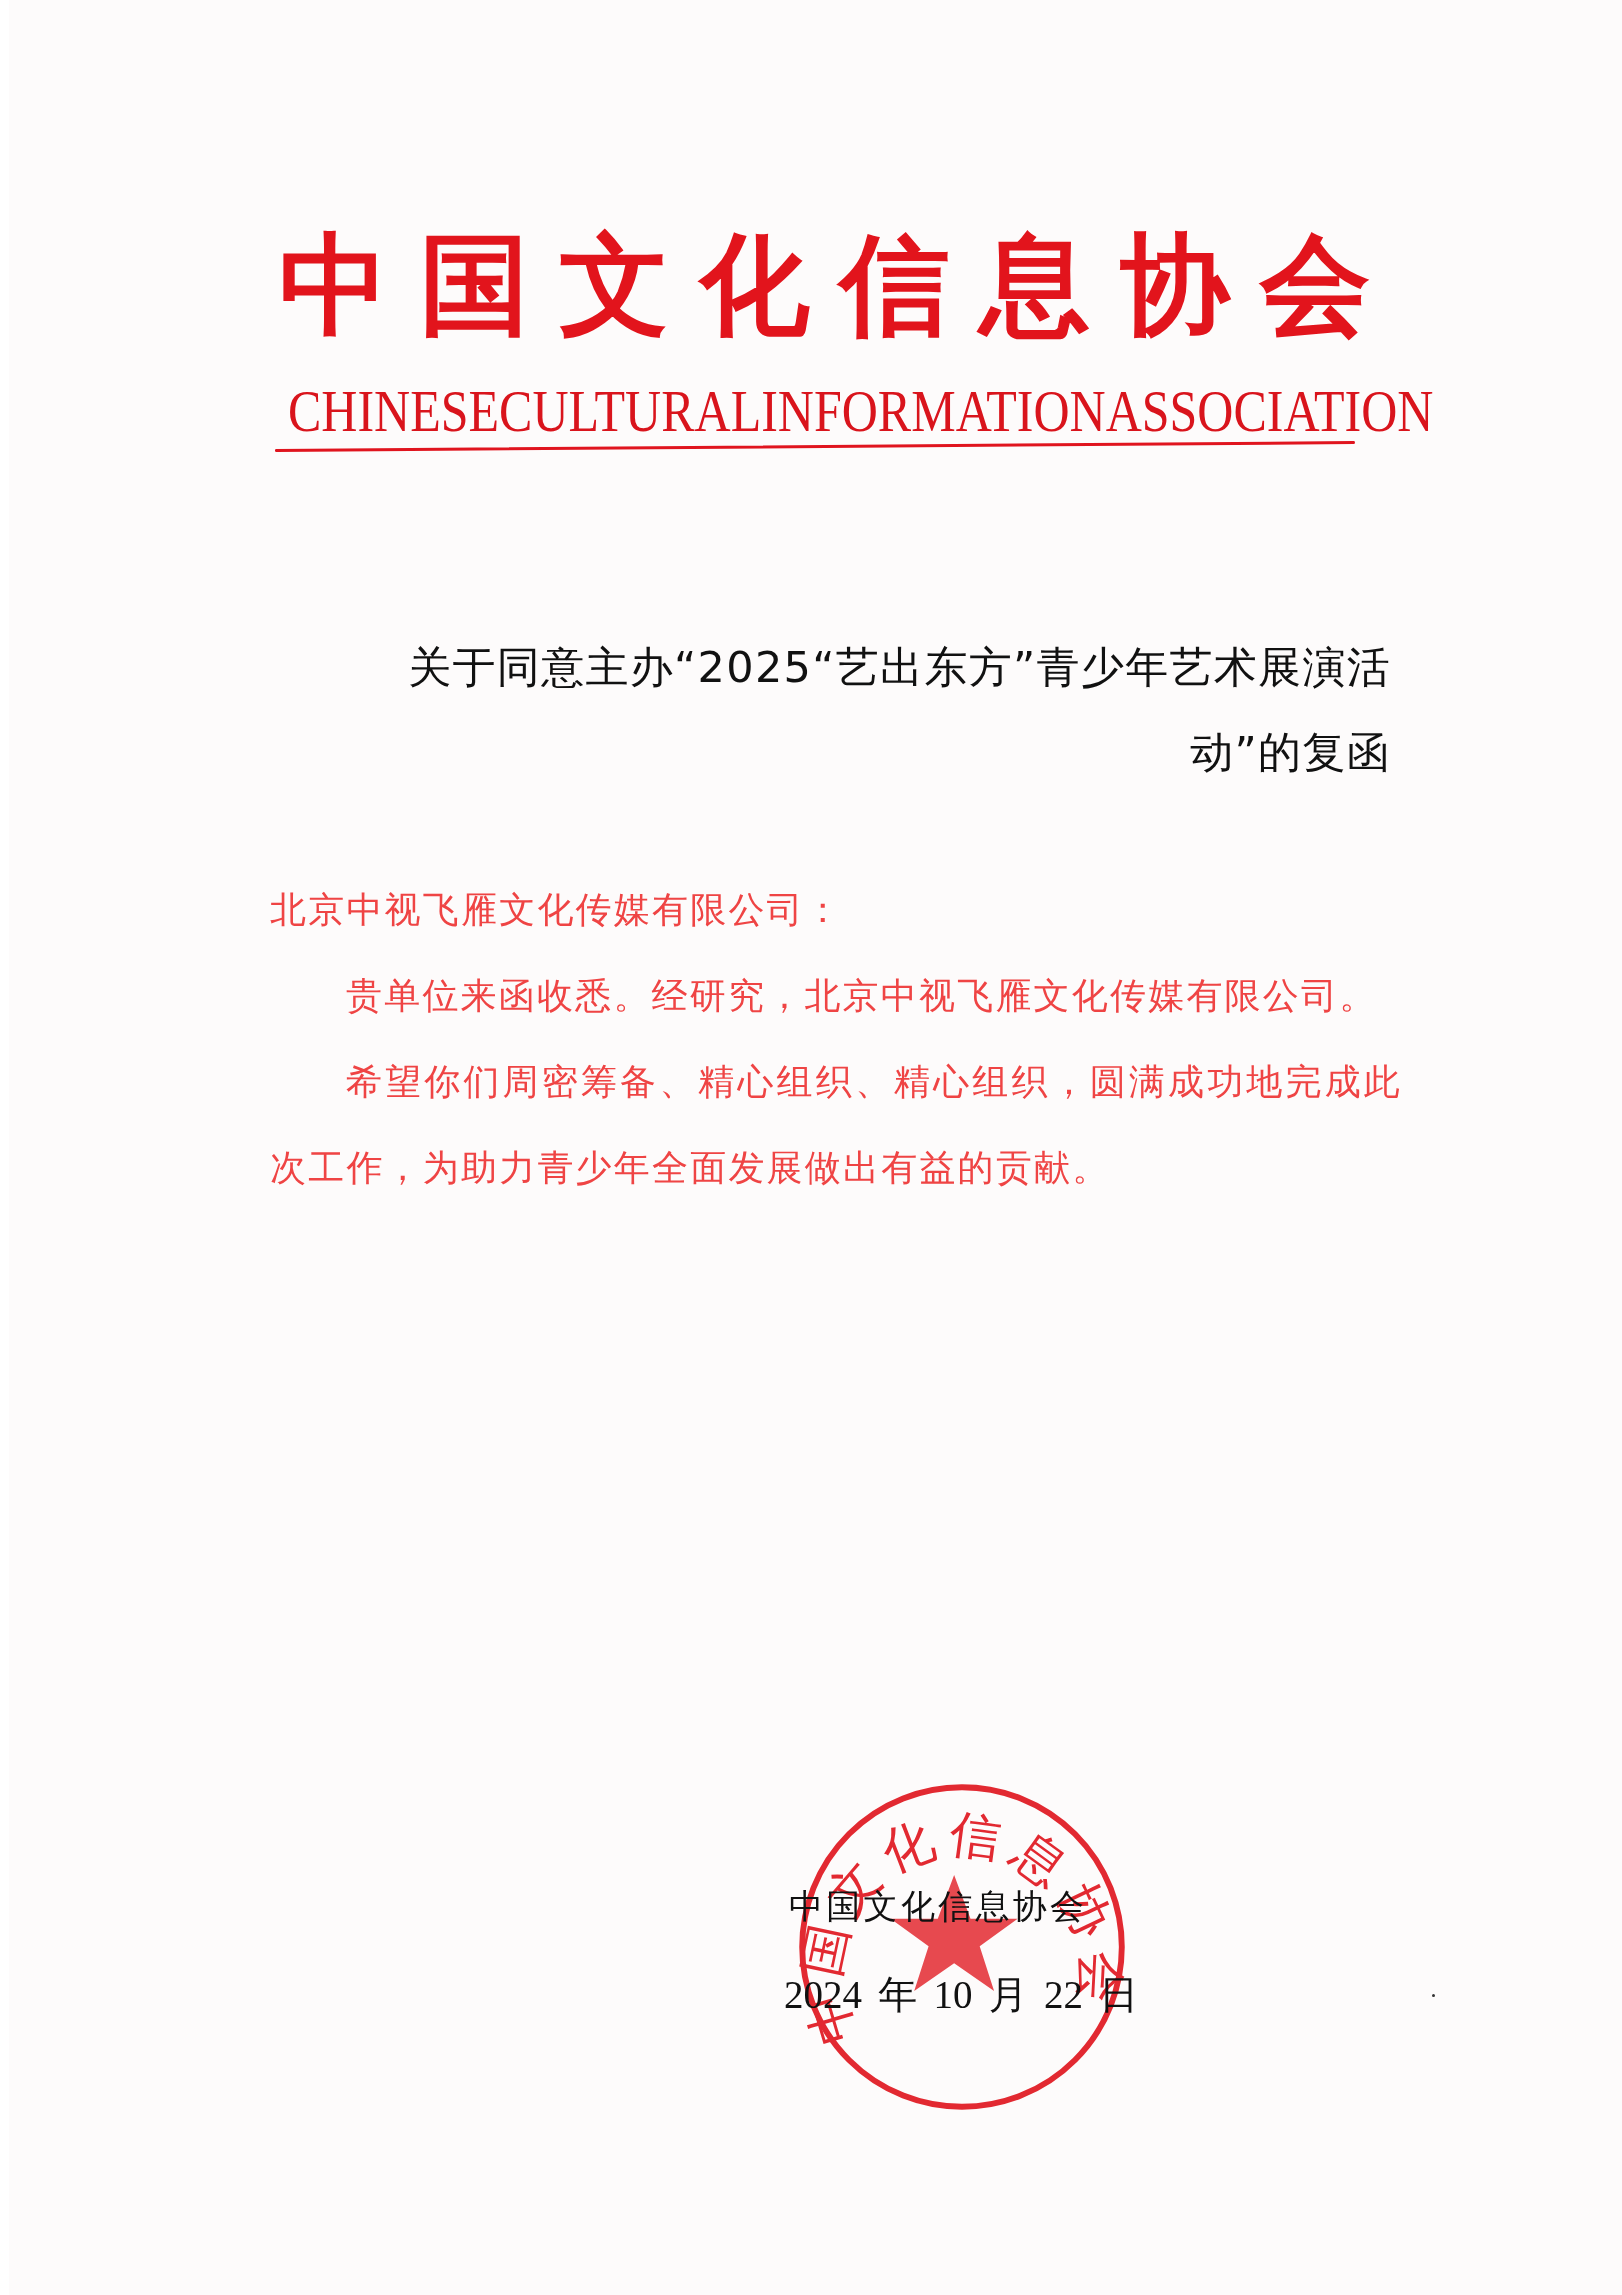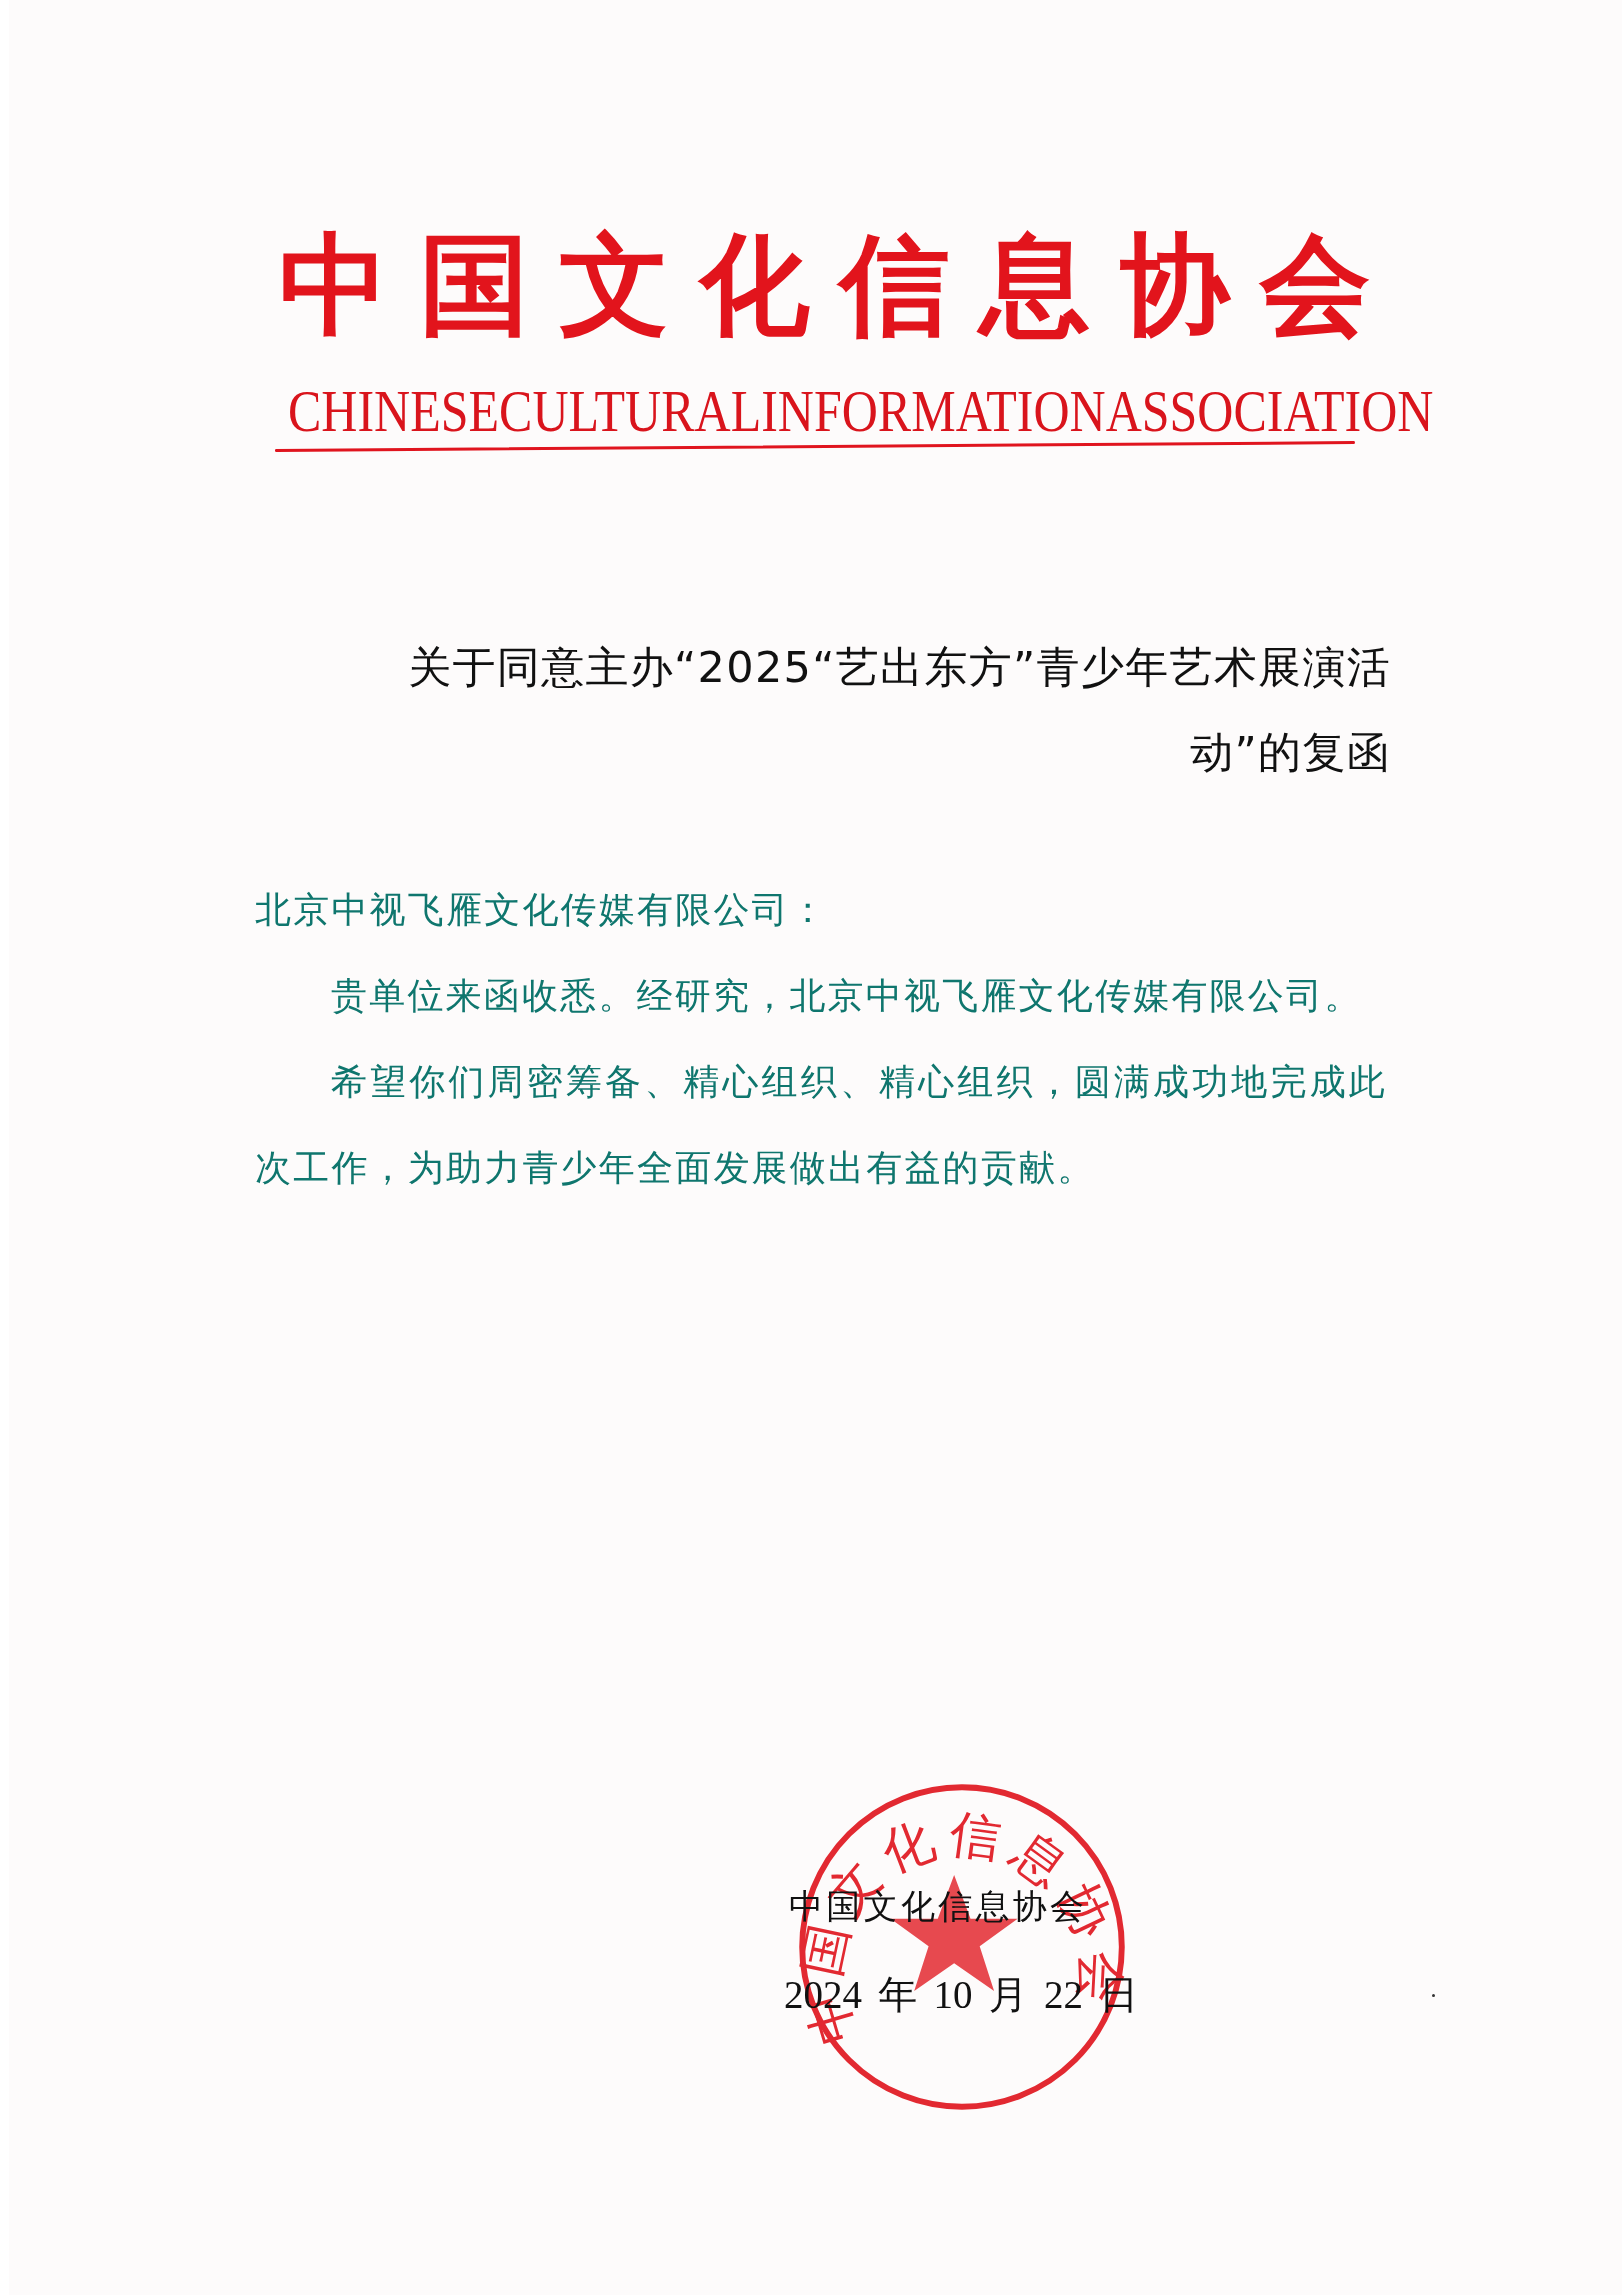--- a/index.html
+++ b/index.html
@@ -37,23 +37,23 @@
   
   .title {
     position: absolute; left: 249px; top: 625px; width: 1142px;
     text-align: right; font-family: "DejaVu Sans", sans-serif;
     font-size: 43px; line-height: 85px; color: #111; letter-spacing: 1.3px;
   }
   .title div { white-space: nowrap; }
 
   
   .body {
-    position: absolute; left: 255px; top: 867px; width: 1132px;
+    position: absolute; left: 270px; top: 867px; width: 1132px;
     font-family: "DejaVu Sans", sans-serif; font-size: 36px; line-height: 86px;
-    letter-spacing: 2.2px; color: #0f766e;
+    letter-spacing: 2.2px; color: #ef4444;
   }
   .body p { margin: 0; text-align: justify; text-align-last: left; }
   .body p.indent { text-indent: 76px; }
 
   
   .sig-org {
     position: absolute; left: 789px; top: 1885px; width: 308px;
     font-family: "DejaVu Sans", sans-serif; font-size: 34px; line-height: 42px;
     letter-spacing: 3.3px; white-space: nowrap; color: #111; z-index: 3;
   }

